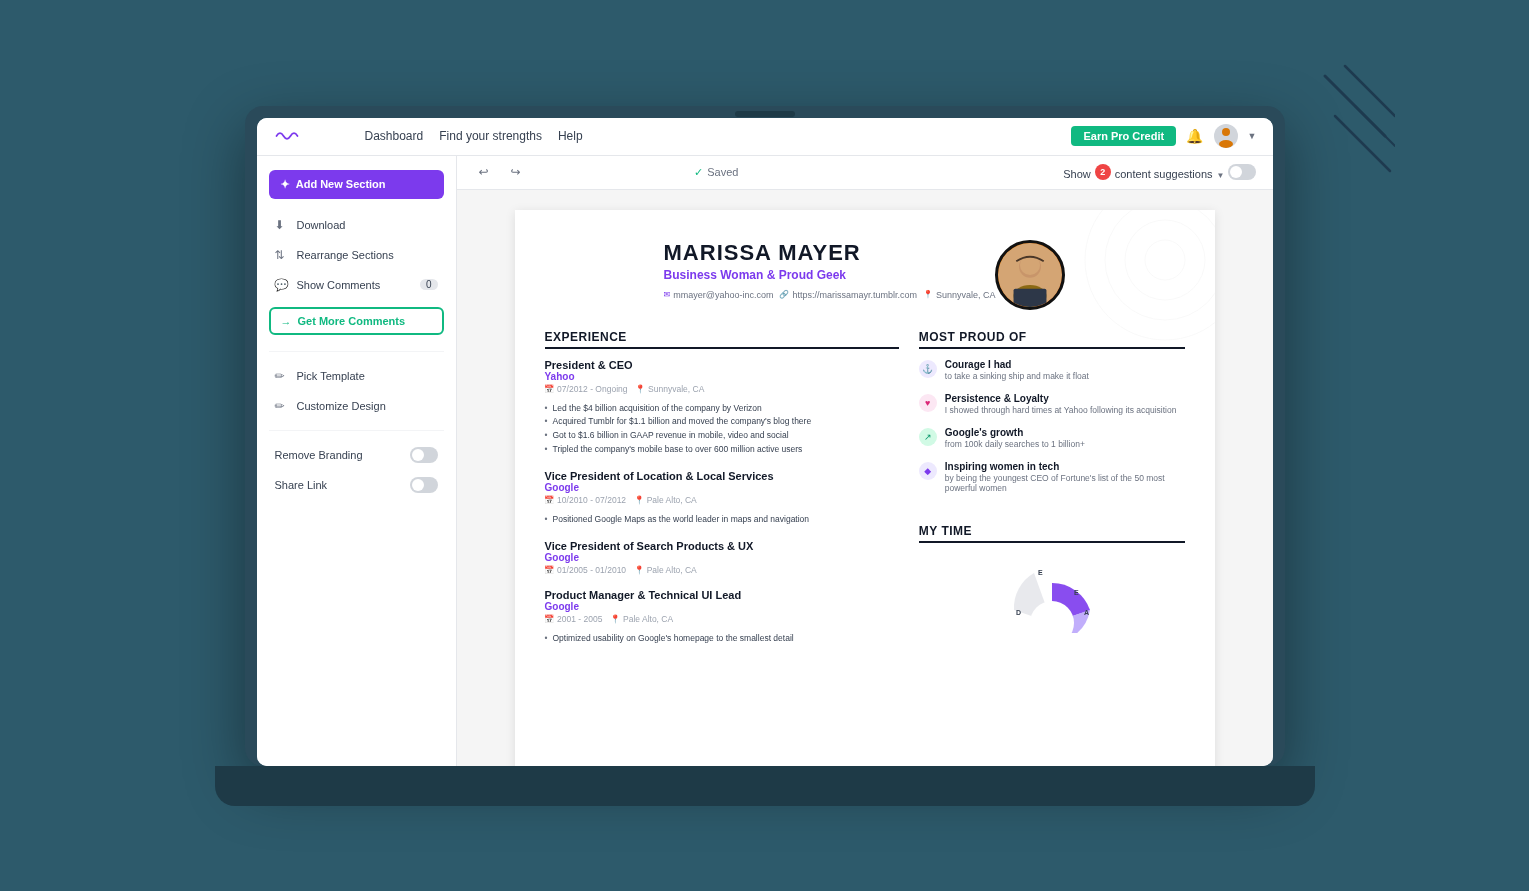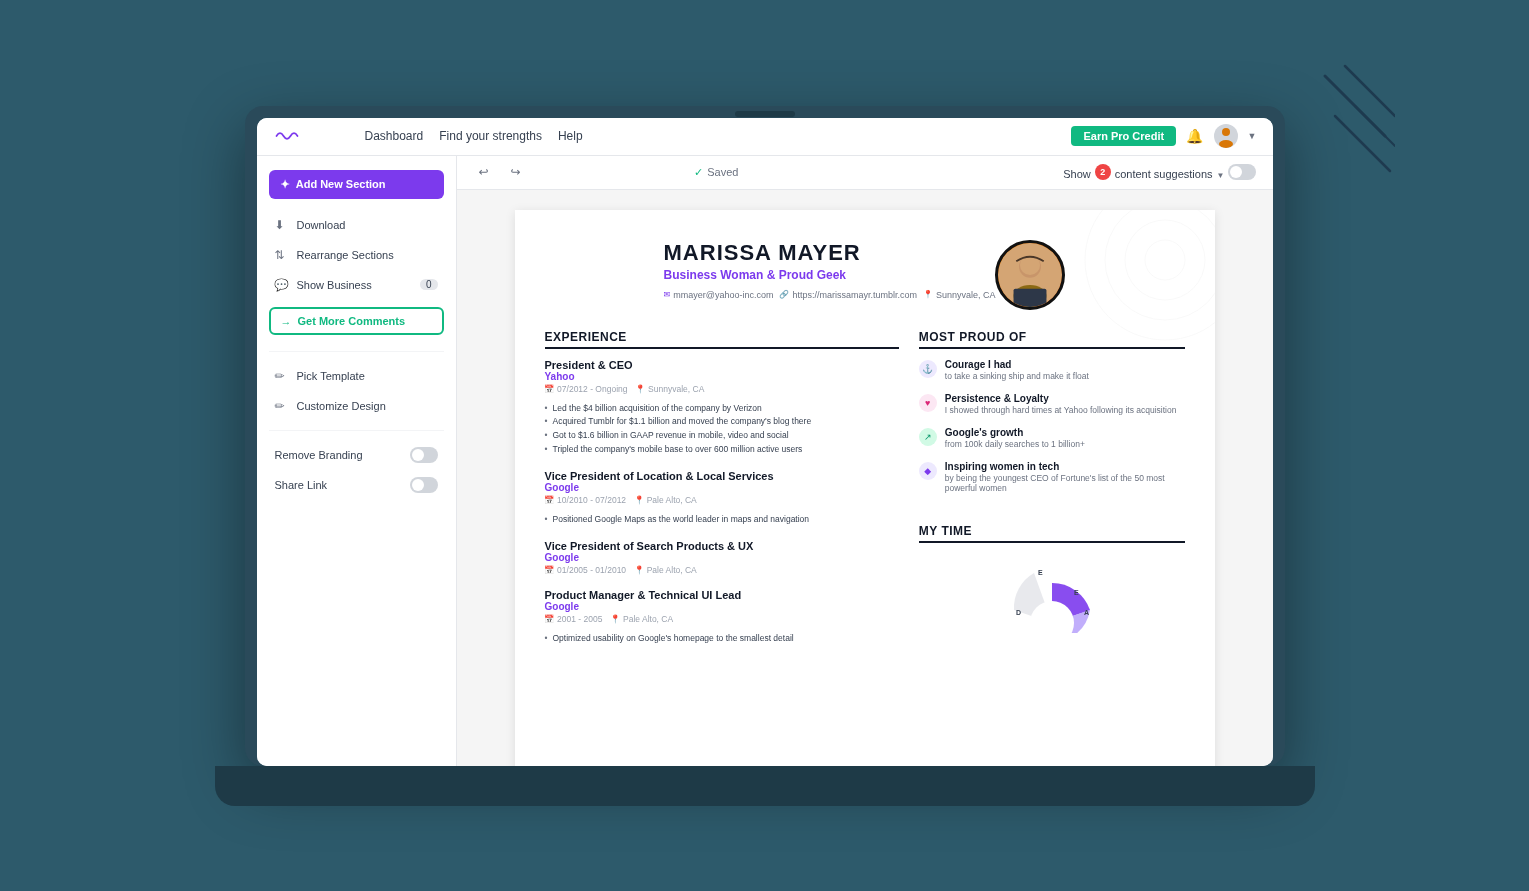--- a/index.html
+++ b/index.html
@@ -612,21 +612,21 @@
             <span>Download</span>
           </div>
 
           <div class="sidebar-item">
             <span class="sidebar-item-icon">⇅</span>
             <span>Rearrange Sections</span>
           </div>
 
           <div class="sidebar-item">
             <span class="sidebar-item-icon">💬</span>
-            <span>Show Business</span>
+            <span>Show Comments</span>
             <span class="sidebar-badge">0</span>
           </div>
 
           <button class="get-comments-btn">
             <span>→</span>
             <span>Get More Comments</span>
           </button>
 
           <div class="sidebar-divider"></div>
 

